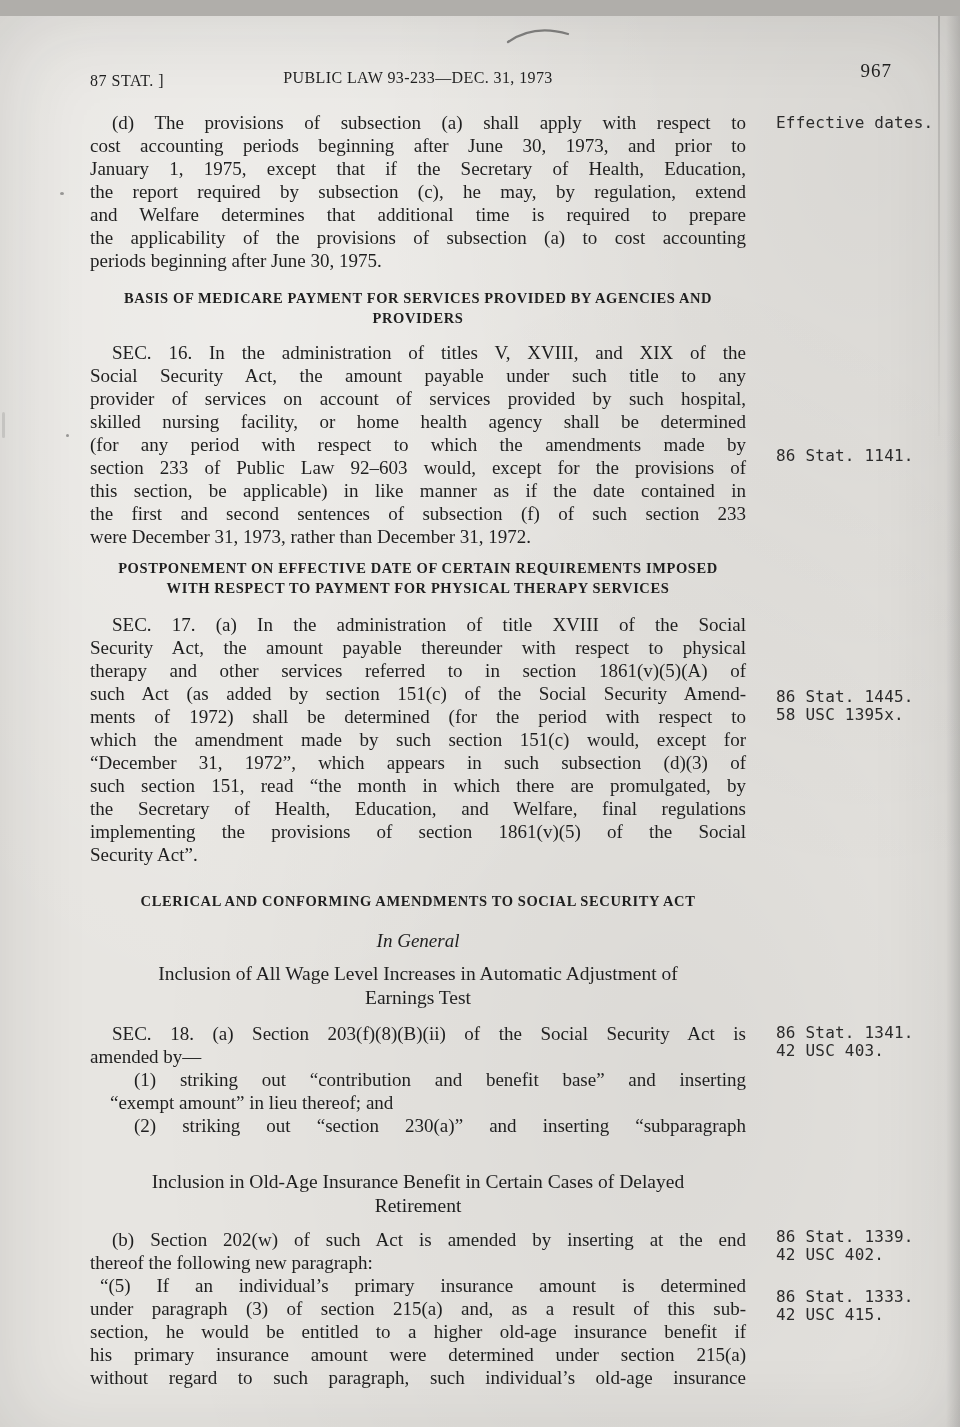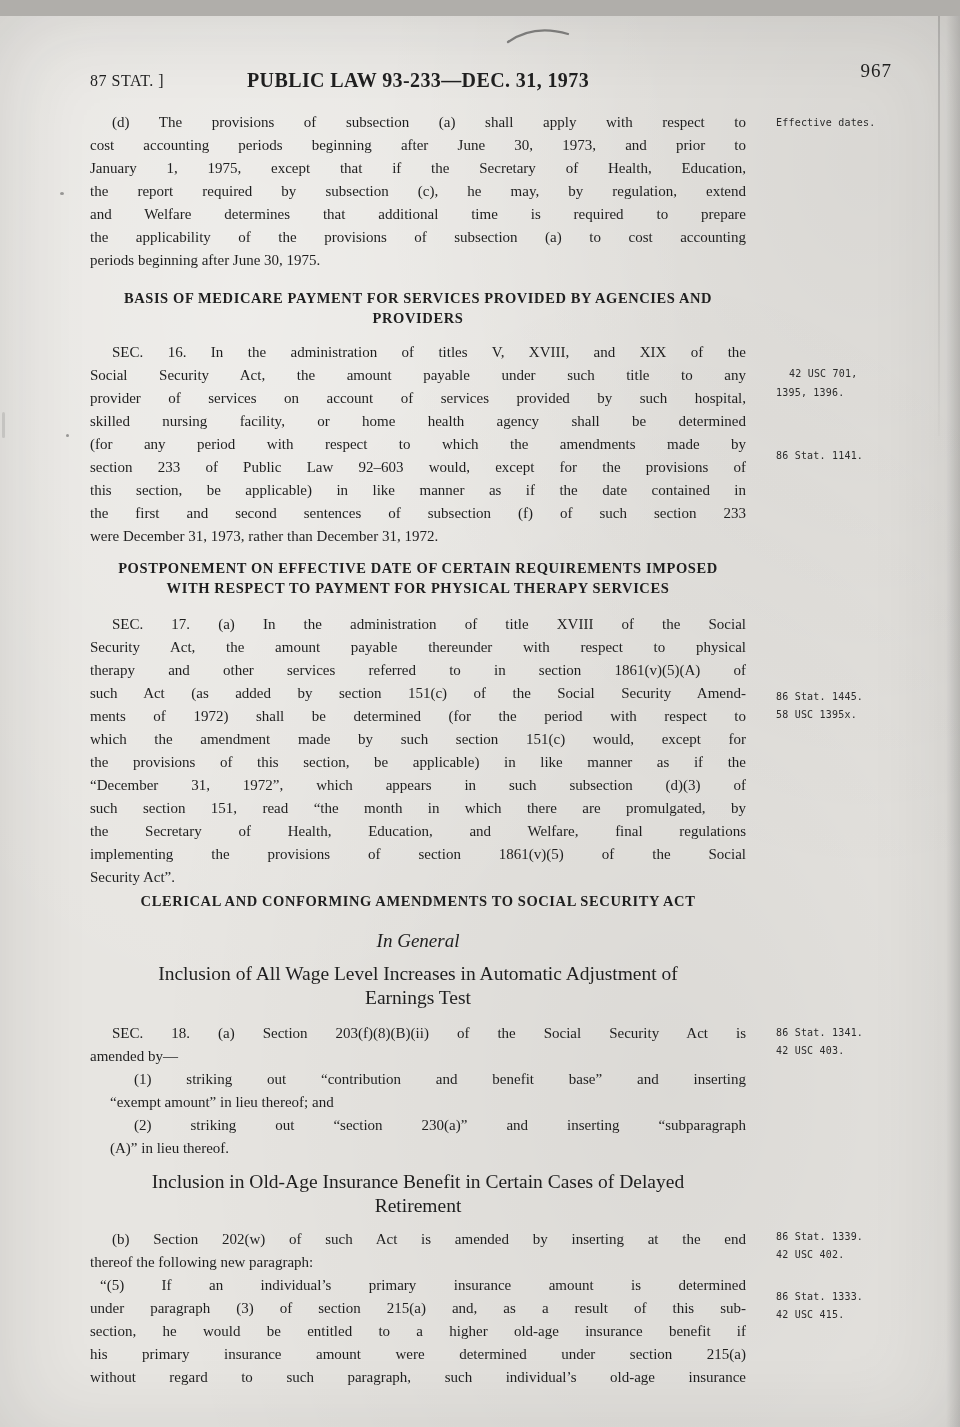--- a/index.html
+++ b/index.html
@@ -19,50 +19,50 @@
     overflow: hidden;
   }
 
   
   .hdr-stat {
     position: absolute; top: 56px; left: 90px;
     font-size: 16px; letter-spacing: 0.5px;
   }
   .hdr-title {
     position: absolute; top: 53px; left: 90px; width: 656px;
-    text-align: center; font-size: 20px; font-weight: 700; letter-spacing: 0.4px;
+    text-align: center; font-size: 16px; font-weight: 400; letter-spacing: 0.4px;
   }
   .hdr-page {
     position: absolute; top: 44px; right: 68px;
     font-size: 19px; letter-spacing: 1px;
   }
 
   
   .block { position: absolute; left: 90px; width: 656px; }
-  .line { font-size: 15px; line-height: 23px; white-space: nowrap; }
+  .line { font-size: 19px; line-height: 23px; white-space: nowrap; }
   .line.j { white-space: normal; text-align: justify; text-align-last: justify; }
   .ind  { padding-left: 22px; }
   .ind-sm { padding-left: 10px; }
   .ind1 { padding-left: 20px; }
   .ind2 { padding-left: 44px; }
   .line.j.ind, .line.j.ind1, .line.j.ind2, .line.j.ind-sm { text-align-last: justify; }
 
   .heading-caps { text-align: center; }
   .heading-caps .hline {
     font-size: 14.5px; line-height: 20px; font-weight: 600; letter-spacing: 0.6px;
   }
   .in-general { text-align: center; font-style: italic; font-size: 19px; line-height: 23px; }
   .subhead { text-align: center; }
   .subhead .sline { font-size: 19.5px; line-height: 24px; }
 
   
   .margin-note {
     position: absolute; left: 776px; width: 172px;
     font-family: "DejaVu Sans Mono", "Liberation Mono", monospace;
-    font-size: 10px; line-height: 19px; color: #2b2b2b; letter-spacing: 0.2px;
+    font-size: 16px; line-height: 19px; color: #2b2b2b; letter-spacing: 0.2px;
     white-space: nowrap;
   }
   .margin-note.tight { line-height: 18px; }
   .margin-note.indent-first .note-line:first-child { padding-left: 13px; }
 
   
   .artifact-curve { position: absolute; left: 506px; top: 6px; }
   .edge-right {
     position: absolute; top: 0; right: 20px; width: 2px; height: 420px;
     background: linear-gradient(to bottom, rgba(70,70,70,0.25), rgba(70,70,70,0.02));
@@ -126,21 +126,20 @@
     <div class="hline">WITH RESPECT TO PAYMENT FOR PHYSICAL THERAPY SERVICES</div>
   </div>
 
   <div class="block" style="top:597px">
     <div class="line j ind">SEC. 17. (a) In the administration of title XVIII of the Social</div>
     <div class="line j">Security Act, the amount payable thereunder with respect to physical</div>
     <div class="line j">therapy and other services referred to in section 1861(v)(5)(A) of</div>
     <div class="line j">such Act (as added by section 151(c) of the Social Security Amend-</div>
     <div class="line j">ments of 1972) shall be determined (for the period with respect to</div>
     <div class="line j">which the amendment made by such section 151(c) would, except for</div>
-    <div class="line j">the provisions of this section, be applicable) in like manner as if the</div>
     <div class="line j">“December 31, 1972”, which appears in such subsection (d)(3) of</div>
     <div class="line j">such section 151, read “the month in which there are promulgated, by</div>
     <div class="line j">the Secretary of Health, Education, and Welfare, final regulations</div>
     <div class="line j">implementing the provisions of section 1861(v)(5) of the Social</div>
     <div class="line">Security Act”.</div>
   </div>
 
   <div class="block heading-caps" style="top:875px">
     <div class="hline">CLERICAL AND CONFORMING AMENDMENTS TO SOCIAL SECURITY ACT</div>
   </div>
@@ -151,21 +150,20 @@
     <div class="sline">Inclusion of All Wage Level Increases in Automatic Adjustment of</div>
     <div class="sline">Earnings Test</div>
   </div>
 
   <div class="block" style="top:1006px">
     <div class="line j ind">SEC. 18. (a) Section 203(f)(8)(B)(ii) of the Social Security Act is</div>
     <div class="line">amended by—</div>
     <div class="line j ind2">(1) striking out “contribution and benefit base” and inserting</div>
     <div class="line ind1">“exempt amount” in lieu thereof; and</div>
     <div class="line j ind2">(2) striking out “section 230(a)” and inserting “subparagraph</div>
-    <div class="line ind1">(A)” in lieu thereof.</div>
   </div>
 
   <div class="block subhead" style="top:1154px">
     <div class="sline">Inclusion in Old-Age Insurance Benefit in Certain Cases of Delayed</div>
     <div class="sline">Retirement</div>
   </div>
 
   <div class="block" style="top:1212px">
     <div class="line j ind">(b) Section 202(w) of such Act is amended by inserting at the end</div>
     <div class="line">thereof the following new paragraph:</div>
@@ -176,24 +174,20 @@
     <div class="line j">under paragraph (3) of section 215(a) and, as a result of this sub-</div>
     <div class="line j">section, he would be entitled to a higher old-age insurance benefit if</div>
     <div class="line j">his primary insurance amount were determined under section 215(a)</div>
     <div class="line j">without regard to such paragraph, such individual’s old-age insurance</div>
   </div>
 
   <div class="margin-note" style="top:97px">
     <div class="note-line">Effective dates.</div>
   </div>
 
-  <div class="margin-note indent-first" style="top:348px">
-    <div class="note-line">42 USC 701,</div>
-    <div class="note-line">1395, 1396.</div>
-  </div>
 
   <div class="margin-note" style="top:430px">
     <div class="note-line">86 Stat. 1141.</div>
   </div>
 
   <div class="margin-note tight" style="top:672px">
     <div class="note-line">86 Stat. 1445.</div>
     <div class="note-line">58 USC 1395x.</div>
   </div>
 

